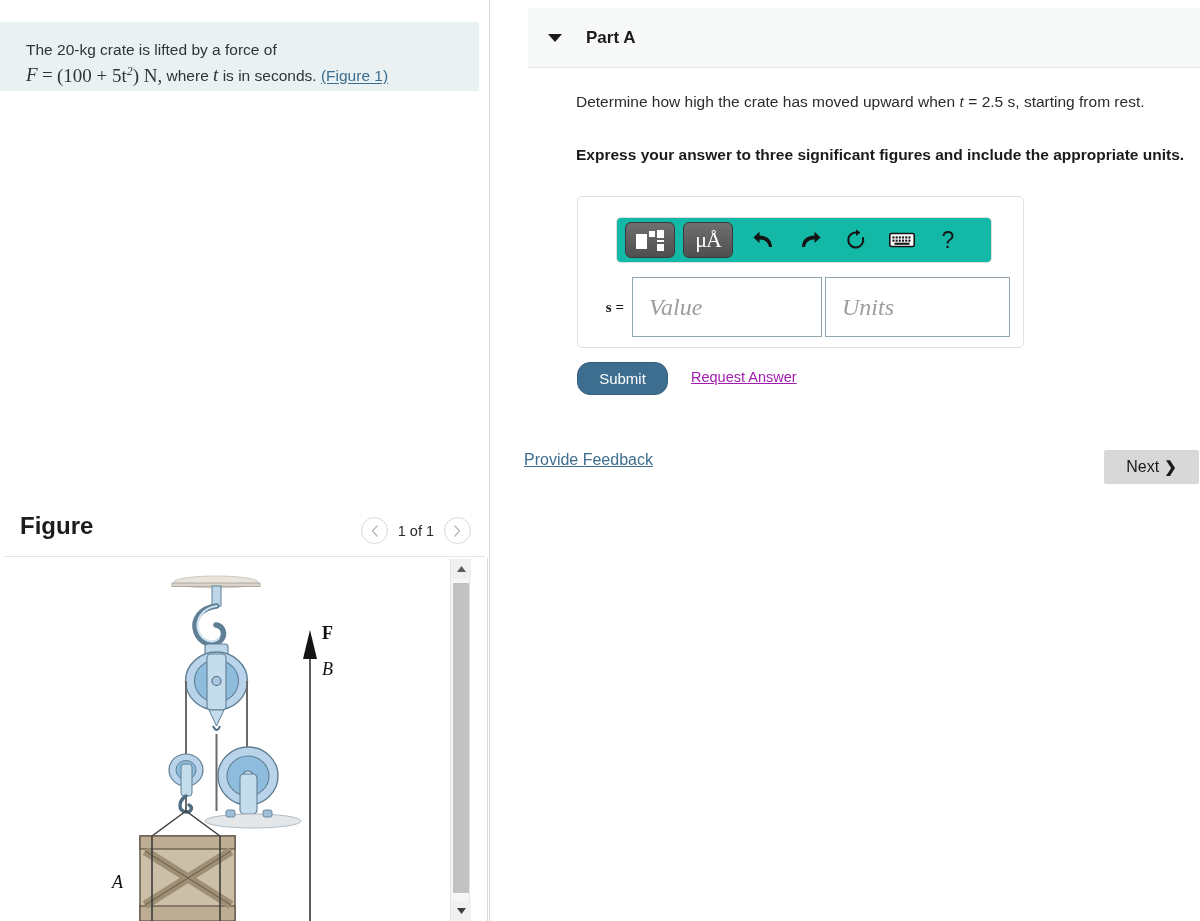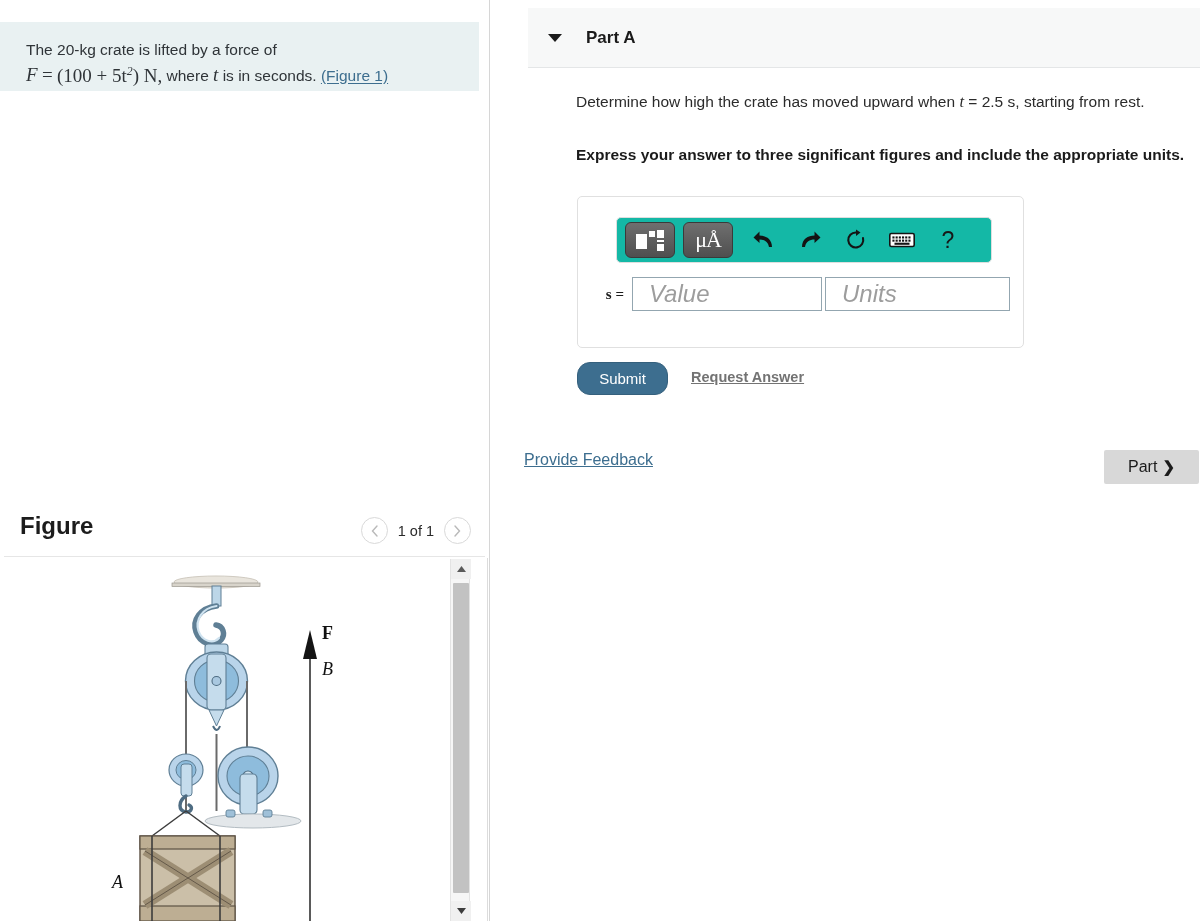--- a/index.html
+++ b/index.html
@@ -114,37 +114,37 @@
   }
   .tb-gap { width: 8px; }
   #units-glyph { font-family: "Liberation Serif", serif; font-size: 22px; color: #fff; letter-spacing: -1px; }
 
   #value-row { position: absolute; left: 8px; top: 80px; width: 440px; display: flex; align-items: center; }
   #s-label {
     width: 46px; text-align: right; padding-right: 8px;
     font-family: "Liberation Serif", serif; font-weight: bold; font-size: 15px; color: #1b1b1b;
   }
   .ans-input {
-    height: 34px; border: 1px solid #93a6b0; background: #fff;
-    font-family: Liberation Sans, sans-serif; font-style: italic;
+    height: 60px; border: 1px solid #93a6b0; background: #fff;
+    font-family: Liberation Serif, serif; font-style: italic;
     font-size: 24px; color: #9d9d9d; padding-left: 16px;
     display: flex; align-items: center; text-align: right;
   }
   #value-input { width: 190px; }
   #units-input { width: 185px; margin-left: 3px; }
 
   #submit-btn {
     position: absolute; left: 87px; top: 362px; width: 91px; height: 33px;
     background: #3d6e8f; border: 1px solid #35607d; border-radius: 13px;
     color: #fff; font-size: 15px;
     display: flex; align-items: center; justify-content: center;
   }
   #request-answer {
     position: absolute; left: 201px; top: 369px;
-    color: #737373; font-size: 14.5px; font-weight: bold;
+    color: #a21caf; font-size: 14.5px; font-weight: normal;
     text-decoration: underline;
   }
 
   #provide-feedback {
     position: absolute; left: 34px; top: 451px;
     color: #3d6e8f; font-size: 16px; text-decoration: underline;
   }
   #next-btn {
     position: absolute; left: 614px; top: 450px; width: 95px; height: 34px;
     background: #d8d8d8; border-radius: 2px;
@@ -349,17 +349,17 @@
         <div class="ans-input" id="units-input">Units</div>
       </div>
     </div>
 
     <div id="submit-btn">Submit</div>
     <a id="request-answer" href="#">Request Answer</a>
 
     <a id="provide-feedback" href="#">Provide Feedback</a>
 
     <div id="next-btn">
-      <span>Part</span>
+      <span>Next</span>
       <span id="next-chev">❯</span>
     </div>
   </div>
 </div>
 
 </body></html>

